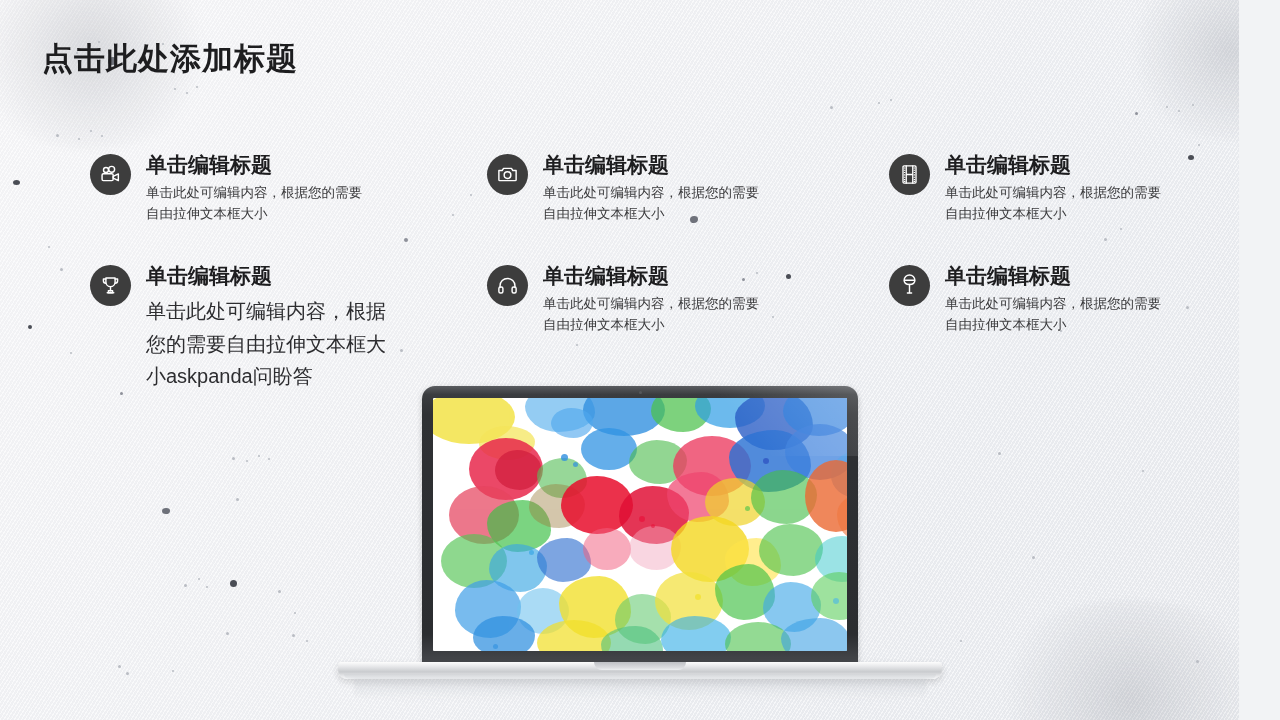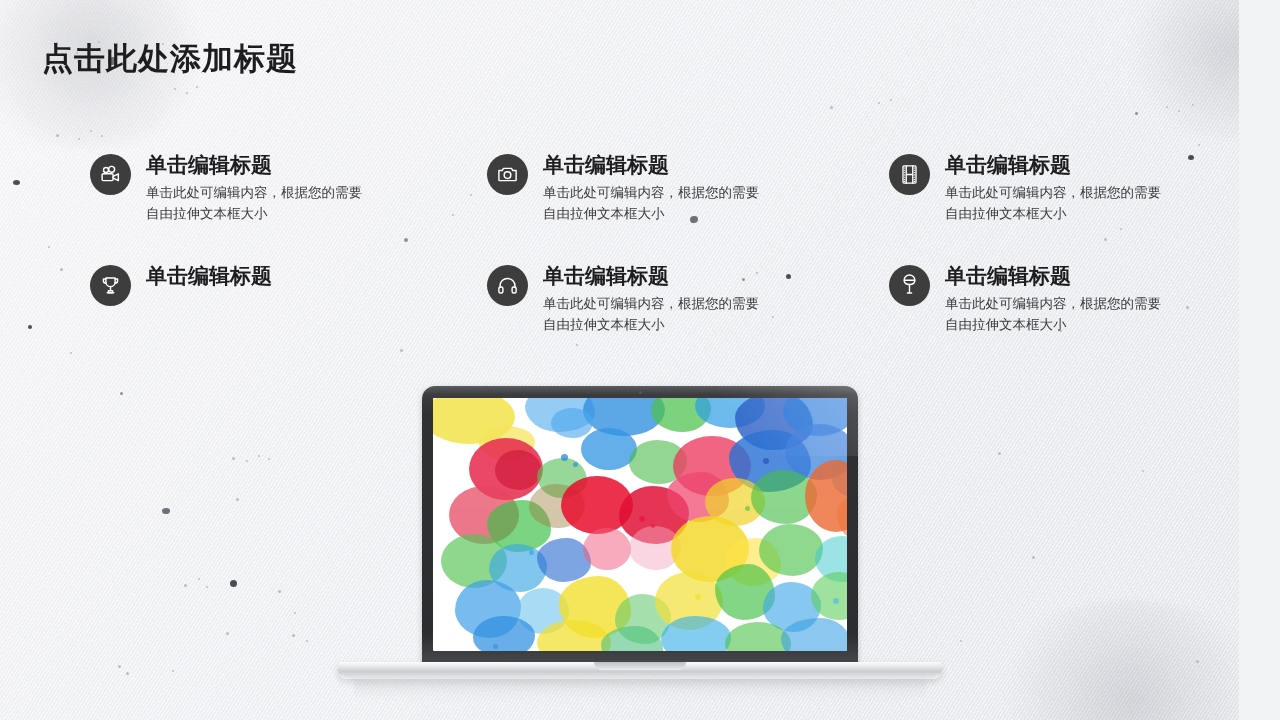--- a/index.html
+++ b/index.html
@@ -363,20 +363,21 @@
         <path d="M7.2 4.2h9.6v4.2a4.8 4.8 0 0 1-9.6 0V4.2z"></path>
         <path d="M7.2 5.3H4.6v1.8a2.6 2.6 0 0 0 2.6 2.6"></path>
         <path d="M16.8 5.3h2.6v1.8a2.6 2.6 0 0 1-2.6 2.6"></path>
         <path d="M12 13.2v4.2"></path>
         <path d="M8.6 19.6h6.8"></path>
         <path d="M9.8 17.4h4.4v2.2H9.8z"></path>
       </svg>
     </div>
     <div class="ftext">
       <div class="fhead">单击编辑标题</div>
+      <div class="fbody">单击此处可编辑内容，根据您的需要自由拉伸文本框大小askpanda问盼答</div>
     </div>
   </div>
 
   <div class="feature" id="f5">
     <div class="ficon">
       <svg viewBox="0 0 24 24" fill="none" stroke="#ffffff" stroke-width="1.5" stroke-linecap="round" stroke-linejoin="round">
         <path d="M4.2 14.2v-1.8a7.8 7.8 0 0 1 15.6 0v1.8"></path>
         <rect x="3" y="13.6" width="4.2" height="6.2" rx="1.6"></rect>
         <rect x="16.8" y="13.6" width="4.2" height="6.2" rx="1.6"></rect>
       </svg>

